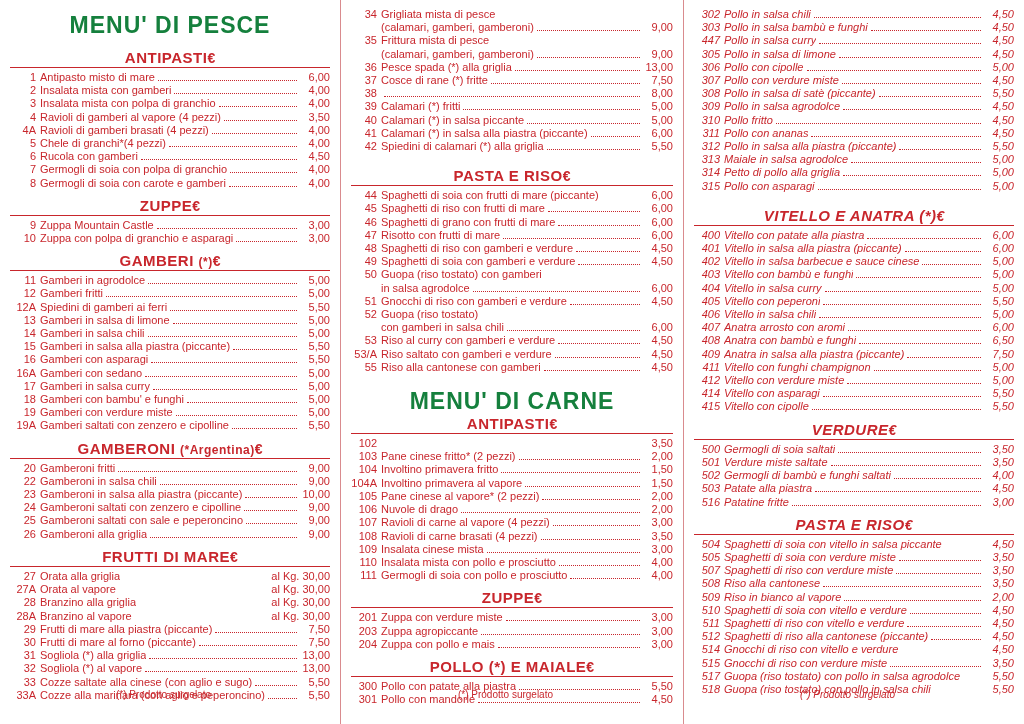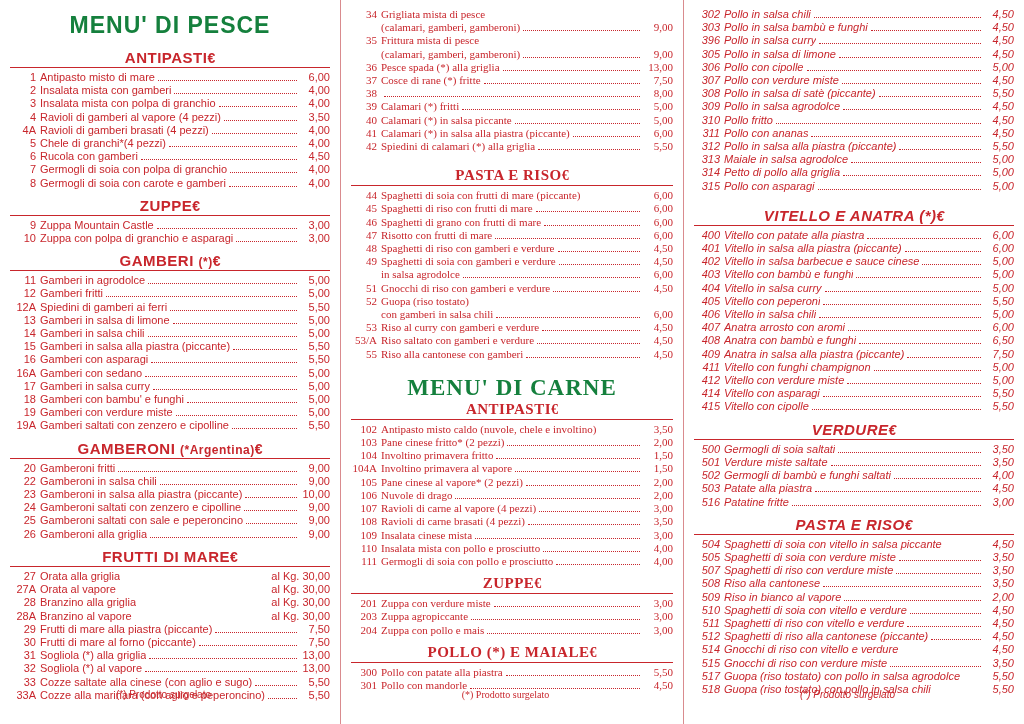--- a/index.html
+++ b/index.html
@@ -15,21 +15,21 @@
     width:1024px;height:724px;
     display:flex;
     box-sizing:border-box;
   }
   .col{
     box-sizing:border-box;
     padding:8px 10px 0 10px;
     position:relative;
   }
   .col-1{width:340px;}
-  .col-2{width:344px;border-left:1px solid #d98b8e;border-right:1px solid #d98b8e;font-family:Liberation Serif, serif;}
+  .col-2{width:344px;border-left:1px solid #d98b8e;border-right:1px solid #d98b8e;}
   .col-3{width:340px;font-style:italic;}
 
   .title{
     font-size:23px;
     font-weight:bold;
     letter-spacing:1px;
     text-align:center;
     margin:4px 0 10px 0;
     color:#15803d;
   }
@@ -493,20 +493,26 @@
             <span class="nm">Spaghetti di riso con gamberi e verdure</span>
             <span class="dots"></span>
             <span class="pr">4,50</span>
           </li>
         <li class="item">
             <span class="num">49</span>
             <span class="nm">Spaghetti di soia con gamberi e verdure</span>
             <span class="dots"></span>
             <span class="pr">4,50</span>
           </li>
+        <li class="item nodots">
+            <span class="num">50</span>
+            <span class="nm">Guopa (riso tostato) con gamberi</span>
+            <span class="dots"></span>
+            <span class="pr"></span>
+          </li>
         <li class="item cont">
             <span class="num"></span>
             <span class="nm">in salsa agrodolce</span>
             <span class="dots"></span>
             <span class="pr">6,00</span>
           </li>
         <li class="item">
             <span class="num">51</span>
             <span class="nm">Gnocchi di riso con gamberi e verdure</span>
             <span class="dots"></span>
@@ -548,21 +554,20 @@
     <div class="title title-carne">MENU' DI CARNE</div>
 
     <div class="section">
       <div class="sec-head">
         <span class="sec-name">ANTIPASTI</span>
         <span class="sec-eur">€</span>
       </div>
       <ul class="items">
         <li class="item nodots">
             <span class="num">102</span>
-            <span class="nm">Antipasto misto caldo (nuvole, chele e involtino)</span>
             <span class="dots"></span>
             <span class="pr">3,50</span>
           </li>
         <li class="item">
             <span class="num">103</span>
             <span class="nm">Pane cinese fritto* (2 pezzi)</span>
             <span class="dots"></span>
             <span class="pr">2,00</span>
           </li>
         <li class="item">
@@ -681,21 +686,21 @@
           <span class="dots"></span>
           <span class="pr">4,50</span>
         </li>
       <li class="item">
           <span class="num">303</span>
           <span class="nm">Pollo in salsa bambù e funghi</span>
           <span class="dots"></span>
           <span class="pr">4,50</span>
         </li>
       <li class="item">
-          <span class="num">396</span>
+          <span class="num">447</span>
           <span class="nm">Pollo in salsa curry</span>
           <span class="dots"></span>
           <span class="pr">4,50</span>
         </li>
       <li class="item">
           <span class="num">305</span>
           <span class="nm">Pollo in salsa di limone</span>
           <span class="dots"></span>
           <span class="pr">4,50</span>
         </li>

